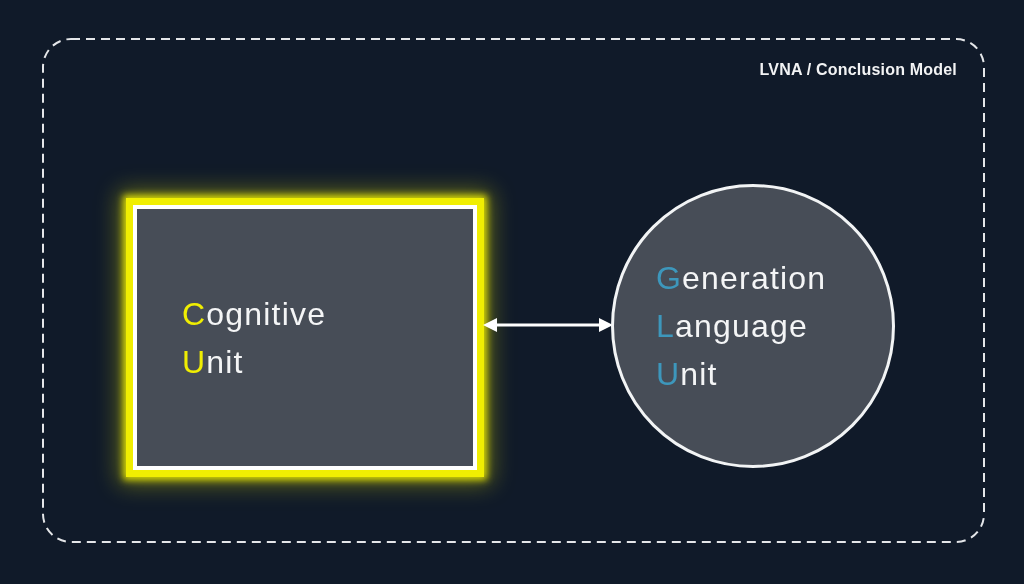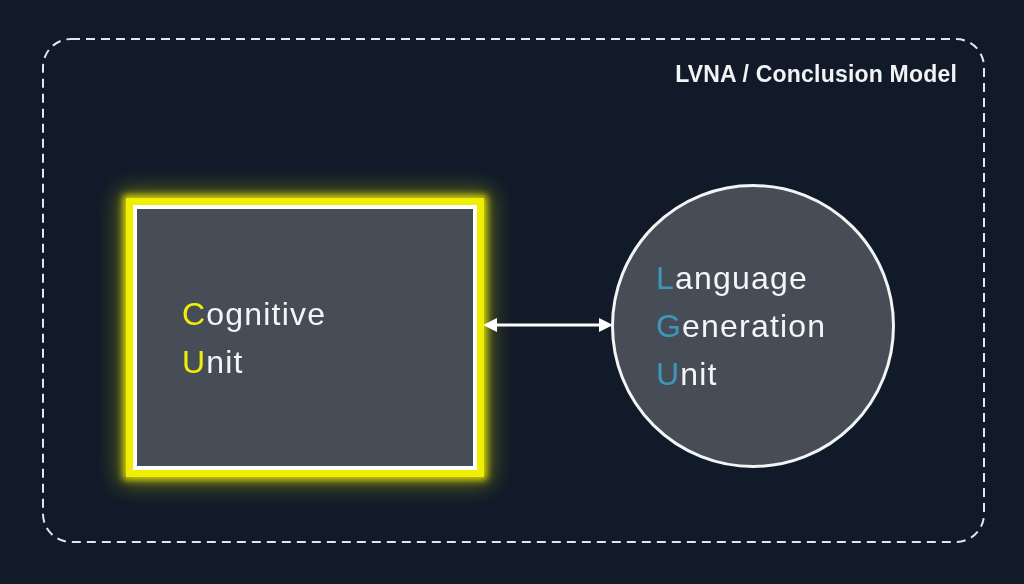--- a/index.html
+++ b/index.html
@@ -10,21 +10,21 @@
   html,body{margin:0;padding:0;}
   body{
     width:1024px;height:584px;overflow:hidden;
     background:var(--background);
     font-family:"Liberation Sans","DejaVu Sans",sans-serif;
   }
   .canvas{position:relative;width:1024px;height:584px;}
   .frame-border{position:absolute;left:0;top:0;}
   .frame-title{
     position:absolute;top:61px;right:67px;
-    font-size:23px;font-weight:700;color:var(--title-white);
+    font-size:16px;font-weight:700;color:var(--title-white);
     letter-spacing:0.2px;white-space:nowrap;
   }
   .node-text{
     display:flex;flex-direction:column;justify-content:center;
     height:100%;box-sizing:border-box;
     font-size:32px;line-height:48px;font-weight:500;
     color:var(--text-white);letter-spacing:1.2px;white-space:nowrap;
   }
   .ccu-box{
     position:absolute;left:133px;top:205px;width:344px;height:265px;
@@ -67,19 +67,19 @@
   </div>
 
   <svg class="connector" width="132" height="28" viewBox="0 0 132 28" aria-hidden="true">
     <line x1="12" y1="14" x2="120" y2="14"></line>
     <polygon points="1,14 15,7 15,21"></polygon>
     <polygon points="131,14 117,7 117,21"></polygon>
   </svg>
 
   <div class="lgu-circle">
     <div class="node-text">
+      <div class="line"><span class="initial">G</span><span>eneration</span></div>
       <div class="line"><span class="initial">L</span><span>anguage</span></div>
-      <div class="line"><span class="initial">G</span><span>eneration</span></div>
       <div class="line"><span class="initial">U</span><span>nit</span></div>
     </div>
   </div>
 
 </div>
 
 </body></html>

